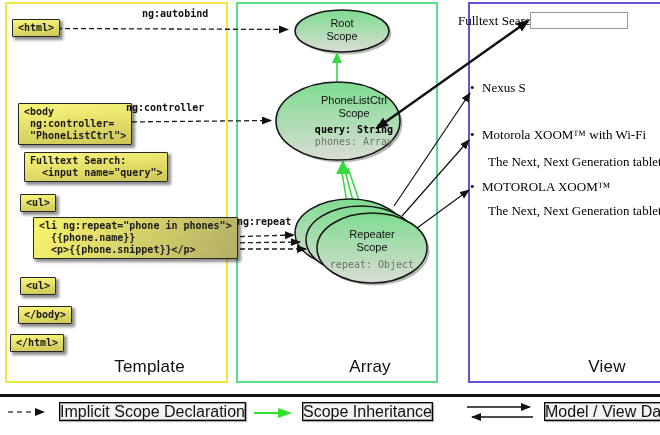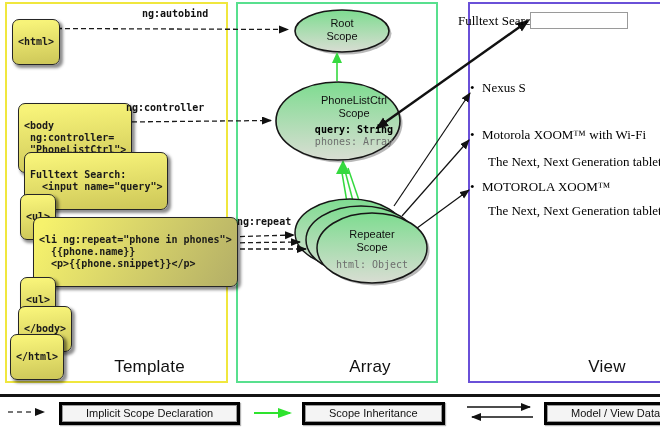--- a/index.html
+++ b/index.html
@@ -5,45 +5,45 @@
   html,body{margin:0;padding:0;background:#fff;}
   #stage{position:relative;width:660px;height:435px;background:#fff;overflow:hidden;
          font-family:"Liberation Sans",sans-serif;}
   .col{position:absolute;top:2px;height:381px;background:#fff;border:2px solid;box-sizing:border-box;}
   #col-template{left:5px;width:223px;border-color:#f0e73e;}
   #col-model{left:236px;width:202px;border-color:#58e08e;}
   #col-view{left:468px;width:212px;border-color:#6a50d8;text-decoration:underline;}
   .col-label{position:absolute;width:100%;bottom:4px;text-align:center;
              font-size:17px;color:#111;letter-spacing:.2px;margin-left:33px;}
   svg{position:absolute;left:0;top:0;z-index:2;}
-  .codebox{position:absolute;z-index:3;padding:16px 5px;
+  .codebox{position:absolute;z-index:3;padding:2px 5px;
            background:linear-gradient(175deg,#f7f379 8%,#cfc95a 95%);
-           border:1.5px solid #262626;border-radius:7px;
+           border:1.5px solid #262626;border-radius:1px;
            box-shadow:2.5px 2.5px 3px rgba(0,0,0,.45);
            font-family:"DejaVu Sans Mono",monospace;font-weight:bold;
            font-size:10px;line-height:12px;color:#1a1a1a;}
   .codebox.big{background:linear-gradient(120deg,#f6f26c 5%,#b3ae67 100%);}
   .code-line{white-space:pre;}
   .nglabel{position:absolute;z-index:3;font-family:"DejaVu Sans Mono",monospace;
            font-weight:bold;font-size:10px;color:#111;white-space:pre;}
   .scope-label{position:absolute;z-index:3;text-align:center;font-size:11px;
                line-height:12.5px;color:#101010;}
   .prop{font-family:"DejaVu Sans Mono",monospace;font-size:10px;line-height:12px;white-space:pre;}
   .prop.bold{font-weight:bold;color:#000;}
   .prop.gray{color:#6e6e6e;}
   .v-text{position:absolute;z-index:3;font-family:"Liberation Serif",serif;
           font-size:13px;color:#000;white-space:pre;}
   .bullet{display:inline-block;width:12px;}
   #search-input{position:absolute;left:530px;top:12px;width:92px;height:15px;z-index:3;
                 border:1px solid #9a9a9a;background:#fff;font-size:11px;padding:0 2px;}
   #sep-line{position:absolute;left:0;top:394px;width:660px;height:3px;background:#141414;z-index:1;}
   .legend-box{position:absolute;z-index:3;top:402px;height:17px;line-height:17px;
-              padding:0 24px;background:#f4f4f4;border:3px solid #000000;
+              padding:0 0;background:#f4f4f4;border:1px solid #000000;
               box-shadow:0 0 0 1px #9a9a9a inset,1px 1px 1px rgba(0,0,0,.3);
-              font-size:11px;color:#111;white-space:nowrap;}
+              font-size:16px;color:#111;white-space:nowrap;}
 </style>
 </head>
 <body>
 
 <div id="stage">
 
   <div class="col" id="col-template">
     <div class="col-label">Template</div>
   </div>
   <div class="col" id="col-model">
@@ -176,21 +176,21 @@
   <div class="scope-label" style="left:292px;top:94px;width:124px;">
     <div>PhoneListCtrl</div>
     <div>Scope</div>
     <div class="prop bold" style="margin-top:5px;">query: String</div>
     <div class="prop gray">phones: Array</div>
   </div>
 
   <div class="scope-label" style="left:314px;top:228px;width:116px;">
     <div>Repeater</div>
     <div>Scope</div>
-    <div class="prop gray" style="margin-top:6px;">html: Object</div>
+    <div class="prop gray" style="margin-top:6px;">repeat: Object</div>
   </div>
 
   <div class="v-text" style="left:458px;top:13px;">Fulltext Search:</div>
   <input id="search-input" type="text" value="" style="">
 
   <div class="v-text" style="left:470px;top:80px;"><span class="bullet">•</span><span>Nexus S</span></div>
 
   <div class="v-text" style="left:470px;top:127px;"><span class="bullet">•</span><span>Motorola XOOM™ with Wi-Fi</span></div>
   <div class="v-text" style="left:488px;top:154px;">The Next, Next Generation tablet.</div>
 

